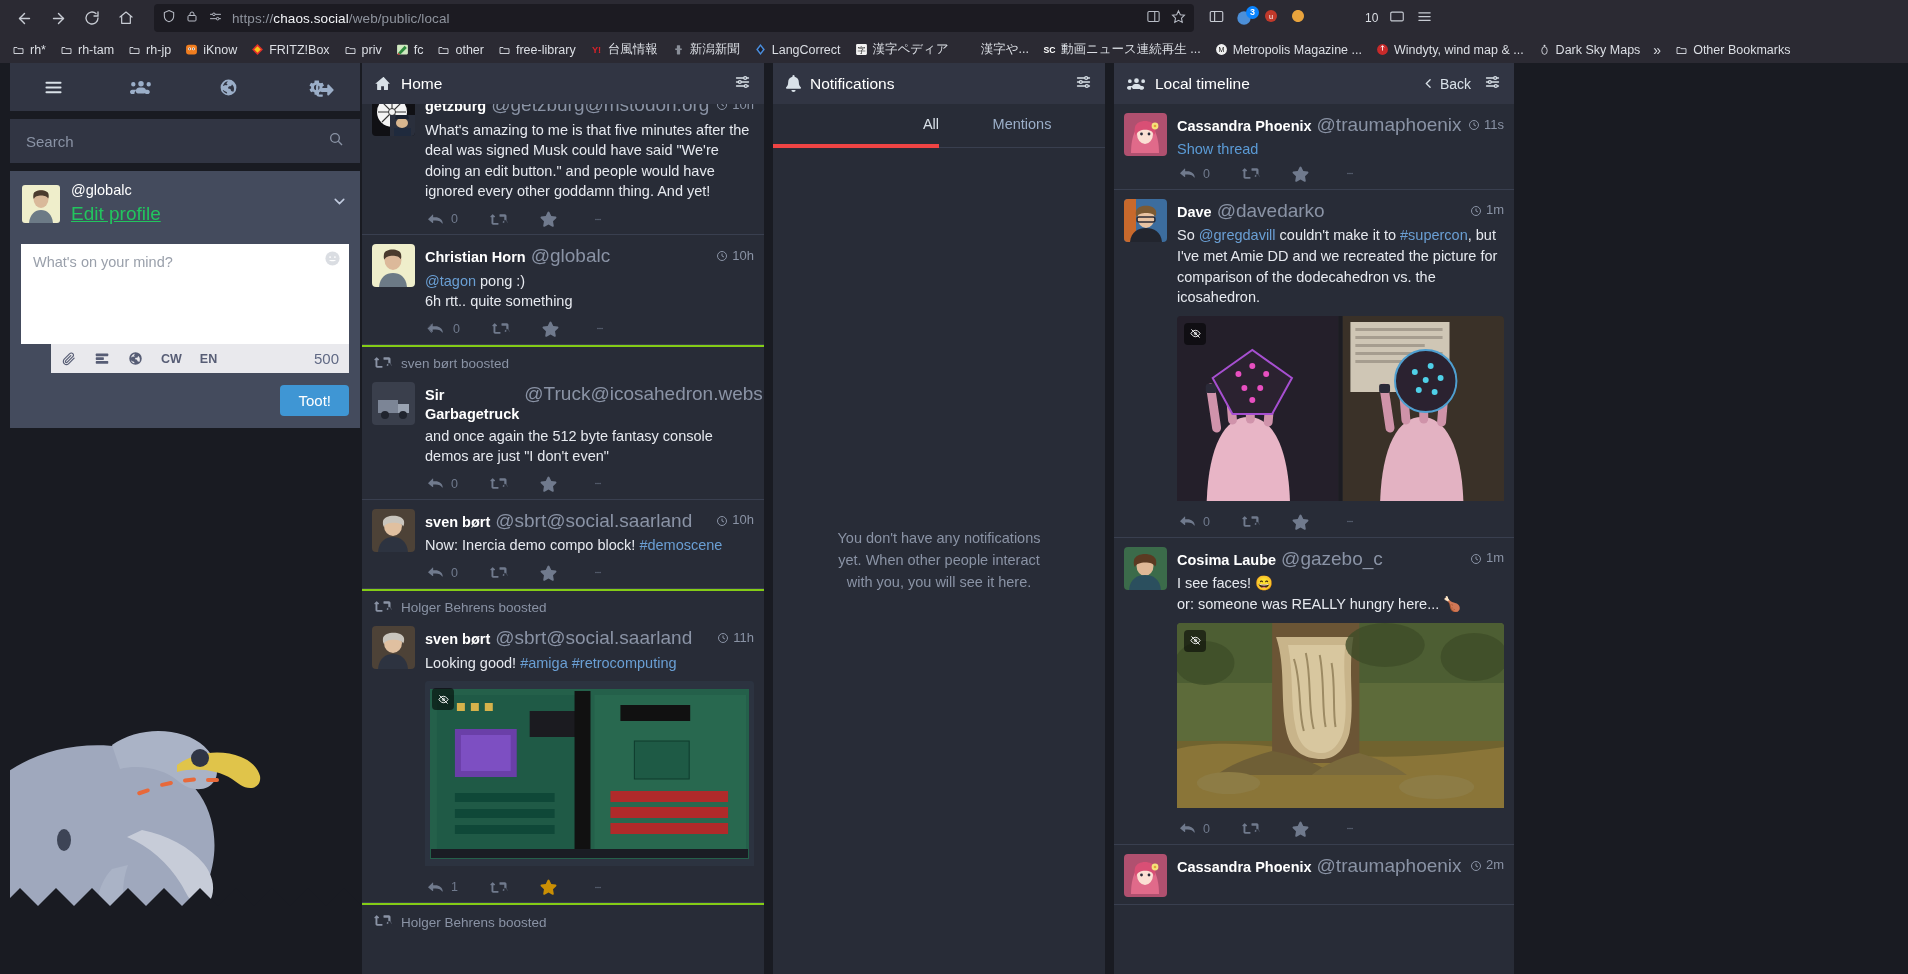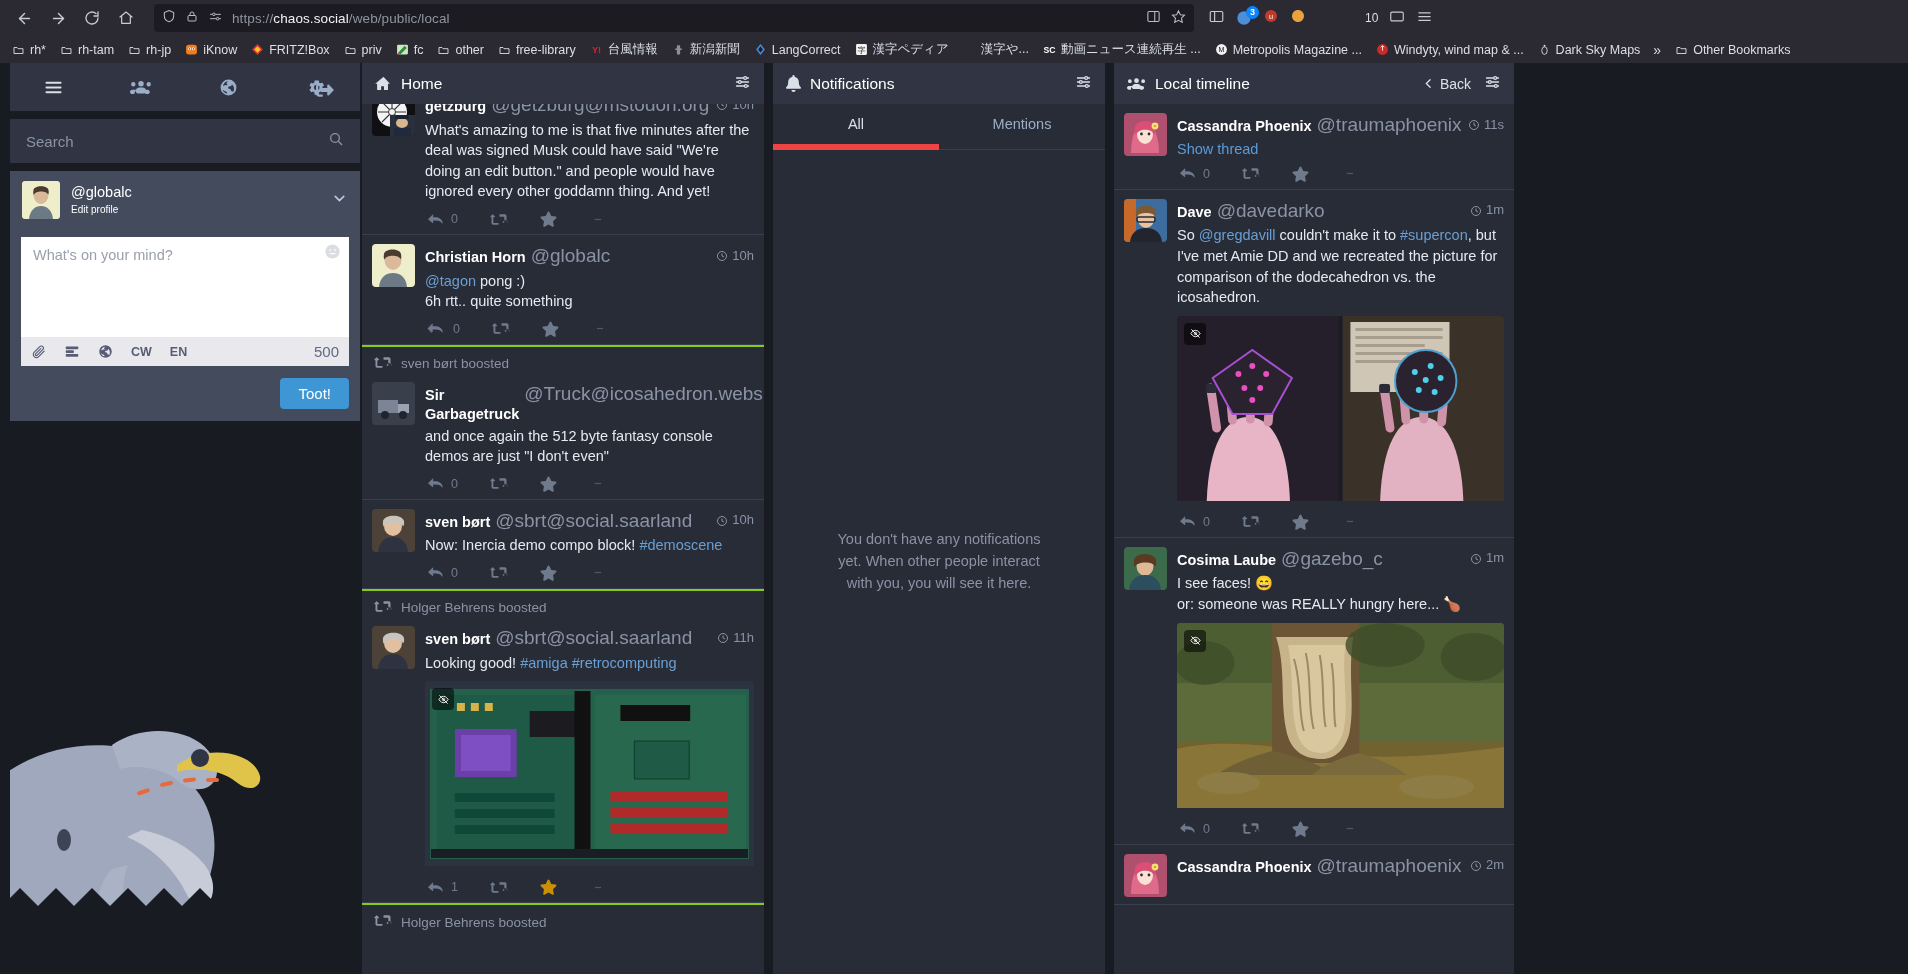--- a/index.html
+++ b/index.html
@@ -84,32 +84,32 @@
   .search-ico { color: #8a93a5; }
 
   .drawer-scroll { flex: 1; overflow: hidden; display: flex; flex-direction: column; }
   .acct-row {
     background: #444b5d; display: flex; align-items: center;
     padding: 10px 12px; gap: 11px; flex: none;
   }
   .acct-av { width: 38px; height: 38px; border-radius: 3px; flex: none; overflow: hidden; }
   .acct-txt { flex: 1; line-height: 1.35; }
   .acct-handle { font-size: 14.5px; color: #fff; font-weight: 500; }
-  .acct-edit { font-size: 10px; color: #ffffff; }
+  .acct-edit { font-size: 19px; color: #22c55e; text-decoration: underline; }
   .acct-chev { color: #c0cade; }
 
   .composer { background: #444b5d; padding: 8px 11px 12px; flex: none; }
   .compose-area {
     background: #fff; min-height: 100px; position: relative;
     padding: 10px 12px; font-size: 14.5px; color: #9aa0ab;
   }
   .emoji-btn { position: absolute; right: 8px; top: 6px; font-size: 17px; opacity: .5; }
   .compose-toolbar {
     background: #e9e9ed; height: 29px; display: flex; align-items: center;
-    padding: 0 10px; gap: 18px; color: #575d75; font-size: 12.5px; font-weight: bold;
+    padding: 0 10px; gap: 18px; color: #575d75; font-size: 12.5px; font-weight: bold; margin-left: 30px;
   }
   .ct-ico { color: #575d75; display: flex; align-items: center; }
   .char-count { margin-left: auto; font-size: 15px; color: #606984; font-weight: normal; }
   .toot-row { display: flex; justify-content: flex-end; padding-top: 12px; }
   .toot-btn {
     background: #3f96d4; color: #fff; border: none; font-size: 15px;
     padding: 7px 18px; border-radius: 4px; font-family: inherit; font-weight: 500;
   }
   .mastodon-art { flex: 1; position: relative; overflow: hidden; }
 
@@ -157,21 +157,21 @@
     background: rgba(0,0,0,.55); border-radius: 4px; display: flex;
     align-items: center; justify-content: center; color: #fff; font-size: 11px;
   }
 
   
   .notif-tabs { display: flex; background: #282c37; flex: none; }
   .notif-tab {
     flex: 1; text-align: center; padding: 12px 0; font-size: 14.5px;
     color: #9baec8; border-bottom: 1px solid #393f4f;
   }
-  .notif-tab.active { color: #d9e1e8; border-bottom: 6px solid #ef4444; }
+  .notif-tab.active { color: #d9e1e8; border-bottom: 4px solid #ef4444; text-align: right; }
   .notif-empty {
     display: flex; align-items: center; justify-content: center; height: 100%;
     text-align: center; color: #8a93a5; font-size: 14.5px; line-height: 1.5;
     padding: 0 60px;
   }
   .clip { overflow: hidden; }
 </style>
 </head>
 <body>
 

